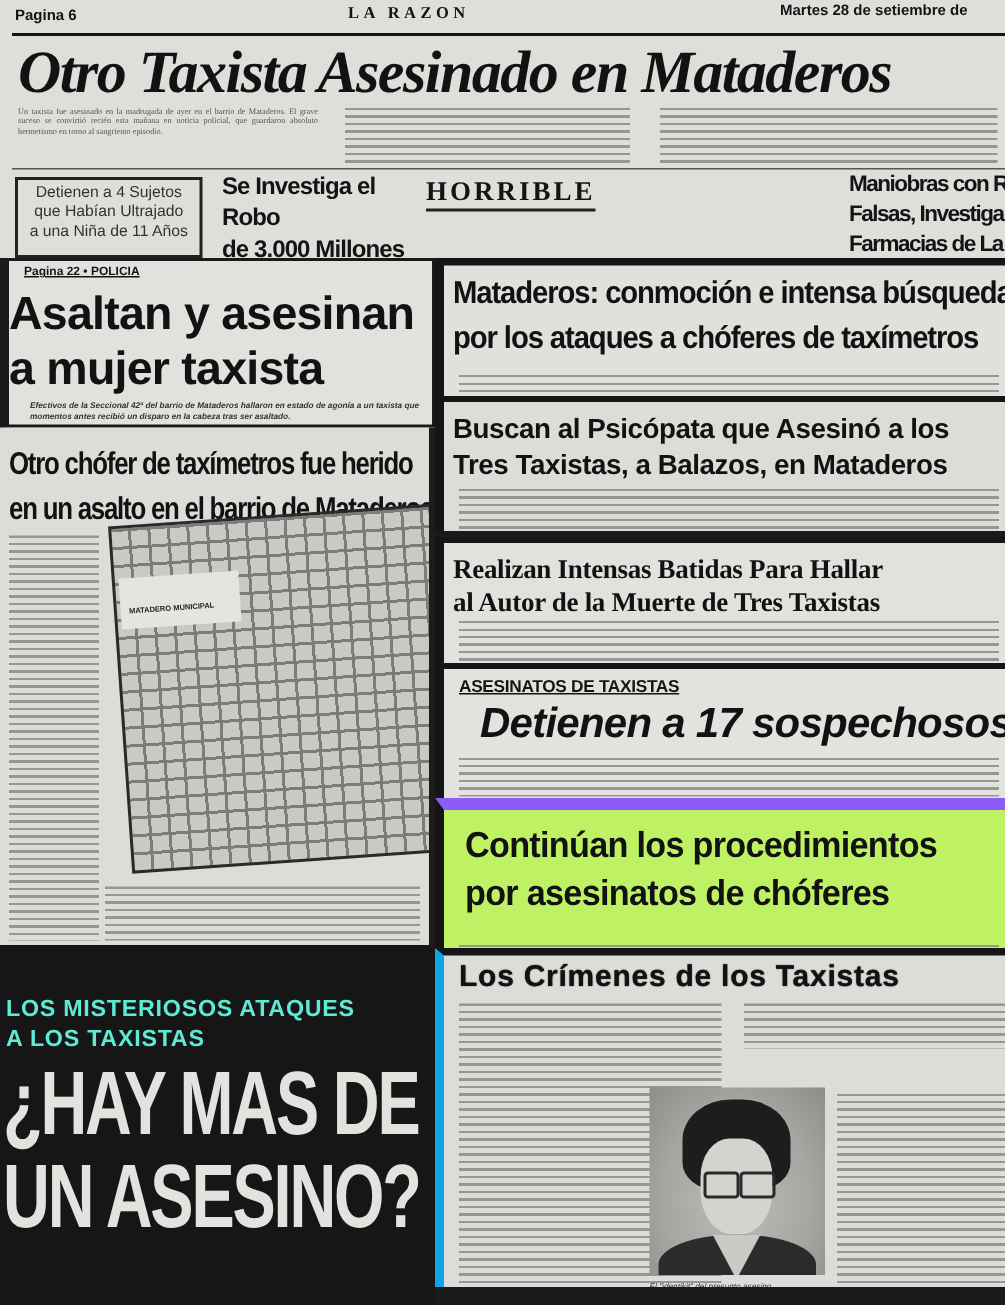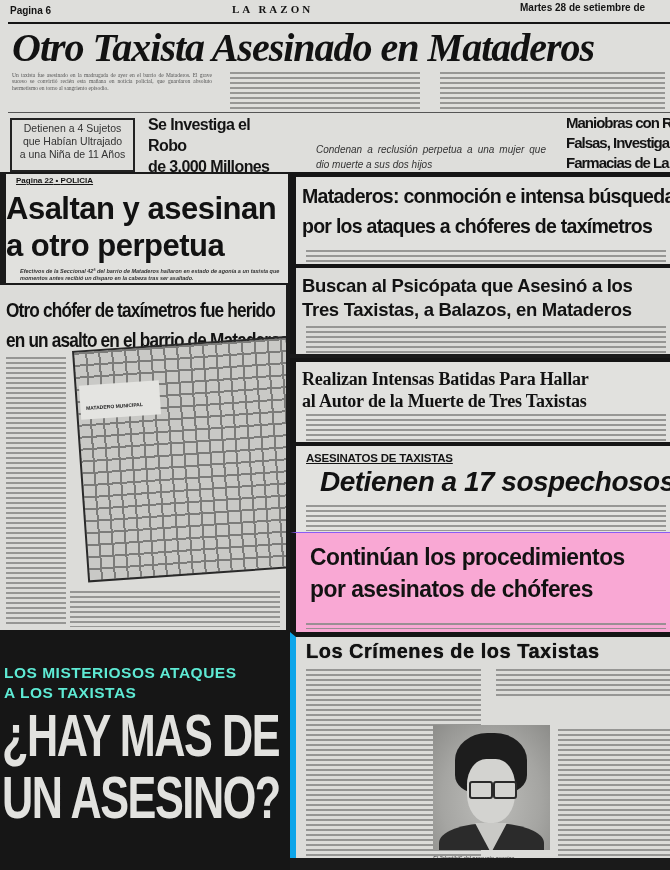--- a/index.html
+++ b/index.html
@@ -54,21 +54,21 @@
   #c6 .h{position:absolute;left:6px;top:6px;font-family:"Liberation Serif",serif;font-size:18px;font-weight:bold;line-height:22px;letter-spacing:-.2px;white-space:nowrap;}
   #c6 .bars{left:10px;top:52px;width:360px;height:30px;}
 
   
   #c7{left:290px;top:442px;width:380px;height:94px;background:#e2e2df;border-left:6px solid #151515;border-top:4px solid #151515;}
   #c7 .kick{position:absolute;left:10px;top:6px;font-size:11.5px;font-weight:bold;text-decoration:underline;letter-spacing:-.2px;}
   #c7 .h{position:absolute;left:24px;top:20px;font-size:28px;font-weight:bold;font-style:italic;line-height:32px;white-space:nowrap;letter-spacing:-.5px;}
   #c7 .bars{left:10px;top:59px;width:360px;height:26px;}
 
   
-  #c8{left:290px;top:532px;width:380px;height:100px;background:#f9a8d4;border-left:6px solid #151515;border-top:1px solid #8b5cf6;}
+  #c8{left:290px;top:532px;width:380px;height:100px;background:#bef264;border-left:6px solid #151515;border-top:8px solid #8b5cf6;}
   #c8 .h{position:absolute;left:14px;top:8px;font-size:24px;font-weight:bold;line-height:32px;white-space:nowrap;letter-spacing:-.5px;transform:scaleX(.95);transform-origin:left top;}
   #c8 .bars{left:10px;top:90px;width:360px;height:6px;}
 
   
   #c9{left:290px;top:632px;width:380px;height:226px;background:#dcdcd9;border-left:6px solid #0ea5e9;border-top:5px solid #151515;}
   #c9 .h{position:absolute;left:10px;top:3px;font-size:20px;font-weight:bold;line-height:22px;white-space:nowrap;letter-spacing:.5px;text-shadow:0 0 .8px #000;}
   #c9 .bars-a{left:10px;top:32px;width:175px;height:200px;}
   #c9 .bars-b{left:200px;top:32px;width:175px;height:30px;}
   #c9 .bars-c{left:262px;top:92px;width:115px;height:140px;}
   #c9 .photo{position:absolute;left:137px;top:88px;width:117px;height:125px;background:radial-gradient(ellipse at 50% 60%,#bdbdba 0,#a5a5a2 60%,#8c8c89 100%);overflow:hidden;}
@@ -100,33 +100,33 @@
   <div class="box">
     <div>Detienen a 4 Sujetos</div>
     <div>que Habían Ultrajado</div>
     <div>a una Niña de 11 Años</div>
   </div>
   <div class="rob">
     <div>Se Investiga el Robo</div>
     <div>de 3.000 Millones de</div>
 
   </div>
-  <div class="cond">Condenan a reclusión perpetua a una mujer que dio muerte a sus dos hijos</div>
+  <div class="horr">HORRIBLE</div>
   <div class="man">
     <div>Maniobras con Recetas</div>
     <div>Falsas, Investigan en</div>
     <div>Farmacias de La Plata</div>
   </div>
 </div>
 
 <div class="clip" id="c2">
   <div class="sec"><span>Pagina 22</span> • <span>POLICIA</span></div>
   <div class="h ink">
     <div>Asaltan y asesinan</div>
-    <div>a otro perpetua</div>
+    <div>a mujer taxista</div>
   </div>
   <div class="lead">Efectivos de la Seccional 42ª del barrio de Mataderos hallaron en estado de agonía a un taxista que momentos antes recibió un disparo en la cabeza tras ser asaltado.</div>
 </div>
 
 <div class="clip" id="c3">
   <div class="h ink">
     <div>Otro chófer de taxímetros fue herido</div>
     <div>en un asalto en el barrio de Mataderos</div>
   </div>
   <div class="fine-bars bars-left"></div>

